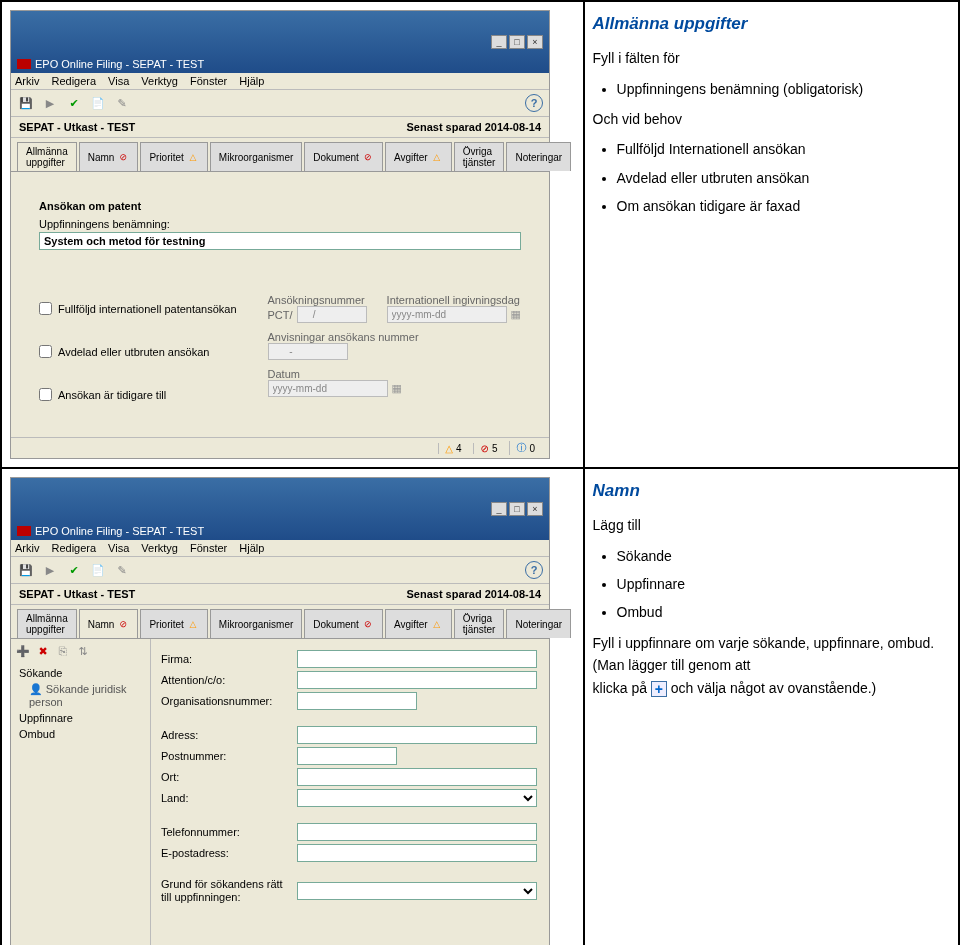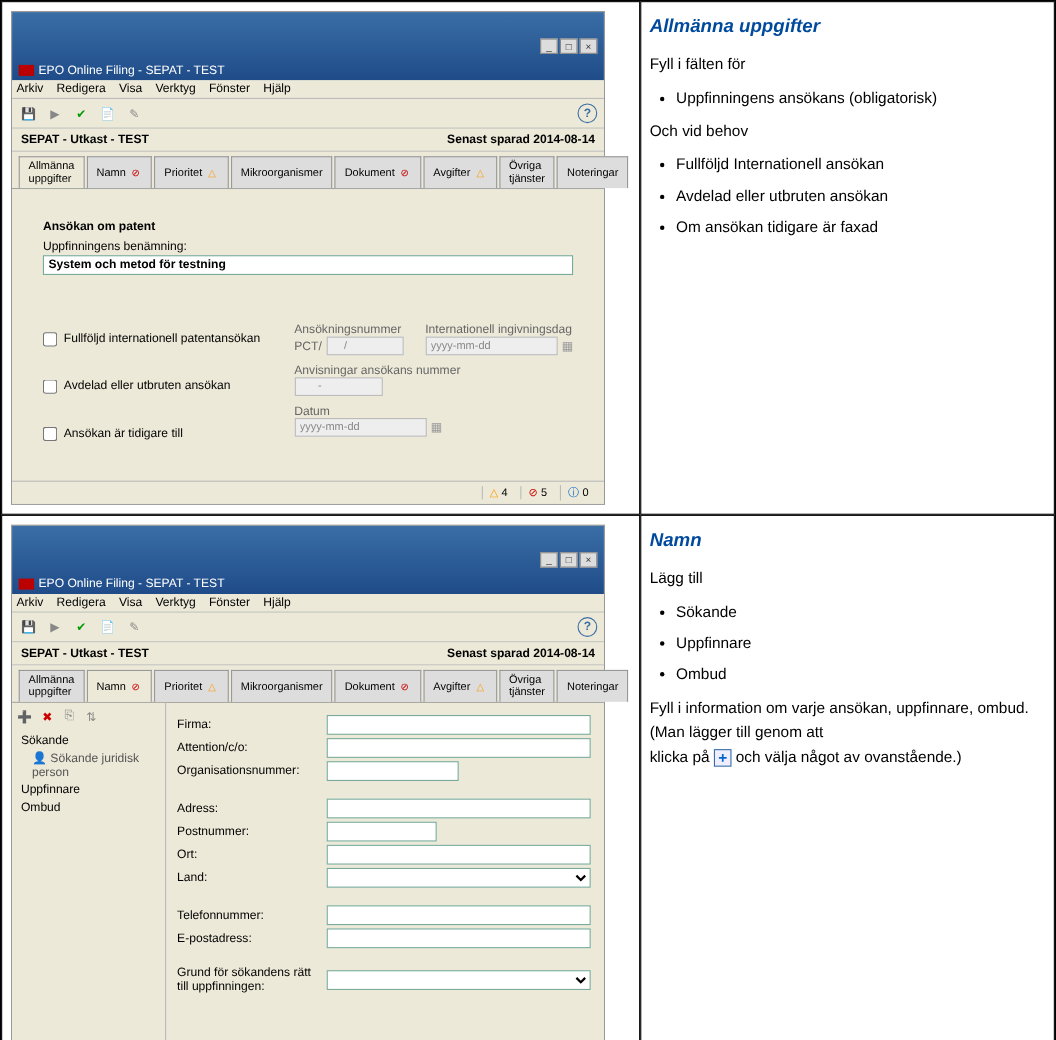--- a/index.html
+++ b/index.html
@@ -31,21 +31,21 @@
   .tab.active { background: #ece9d8; }
   .tab-badge { width: 12px; height: 12px; display: inline-flex; align-items: center; justify-content: center; border-radius: 2px; font-size: 9px; }
   .badge-red { color: #c00; }
   .badge-warn { color: #f90; }
   
   .content-area { background: #ece9d8; padding: 28px; min-height: 260px; }
   .fieldset-title { font-weight: bold; margin-bottom: 6px; }
   .form-row { display: flex; align-items: center; margin: 4px 0; }
   .text-input { flex: 1; border: 1px solid #7a9; background: #fff; padding: 2px 4px; font-size: 11px; font-weight: bold; }
   .wide-input { width: 100%; }
-  .checkbox-row { margin: 8px 0; display: flex; align-items: flex-start; gap: 6px; }
+  .checkbox-row { margin: 8px 0; display: flex; align-items: center; gap: 6px; }
   .disabled-input { background: #eee; border: 1px solid #bbb; padding: 2px 4px; color: #888; width: 120px; font-size: 10px; }
   .cols { display: flex; gap: 20px; }
   .col { flex: 1; }
   .sublabel { color: #666; }
   
   .bottom-statusbar { background: #ece9d8; border-top: 1px solid #bbb; padding: 3px 8px; display: flex; justify-content: flex-end; gap: 6px; align-items: center; font-size: 10px; }
   .sb-item { display: flex; align-items: center; gap: 3px; padding: 0 6px; border-left: 1px solid #bbb; }
   
   
   .sidebar-layout { display: flex; }
@@ -210,21 +210,21 @@
                 <span>0</span>
               </span>
         </div>
       </div>
     </td>
     <td>
       <div class="instr-body">
         <div class="instr-title">Allmänna uppgifter</div>
         <p>Fyll i fälten för</p>
         <ul>
-          <li>Uppfinningens ansökans (obligatorisk)</li>
+          <li>Uppfinningens benämning (obligatorisk)</li>
         </ul>
         <p>Och vid behov</p>
         <ul>
           <li>Fullföljd Internationell ansökan</li>
           <li>Avdelad eller utbruten ansökan</li>
           <li>Om ansökan tidigare är faxad</li>
         </ul>
       </div>
     </td>
   </tr>
@@ -370,21 +370,21 @@
     </td>
     <td>
       <div class="instr-body">
         <div class="instr-title">Namn</div>
         <p>Lägg till</p>
         <ul>
           <li>Sökande</li>
           <li>Uppfinnare</li>
           <li>Ombud</li>
         </ul>
-        <p>Fyll i information om varje ansökan, uppfinnare, ombud.</p>
+        <p>Fyll i uppfinnare om varje sökande, uppfinnare, ombud.</p>
         <p>
           <span>(Man lägger till genom att</span><br>
           <span>klicka på </span>
           <span class="plus-icon">+</span>
           <span> och välja något av ovanstående.)</span>
         </p>
       </div>
     </td>
   </tr>
 </tbody>

